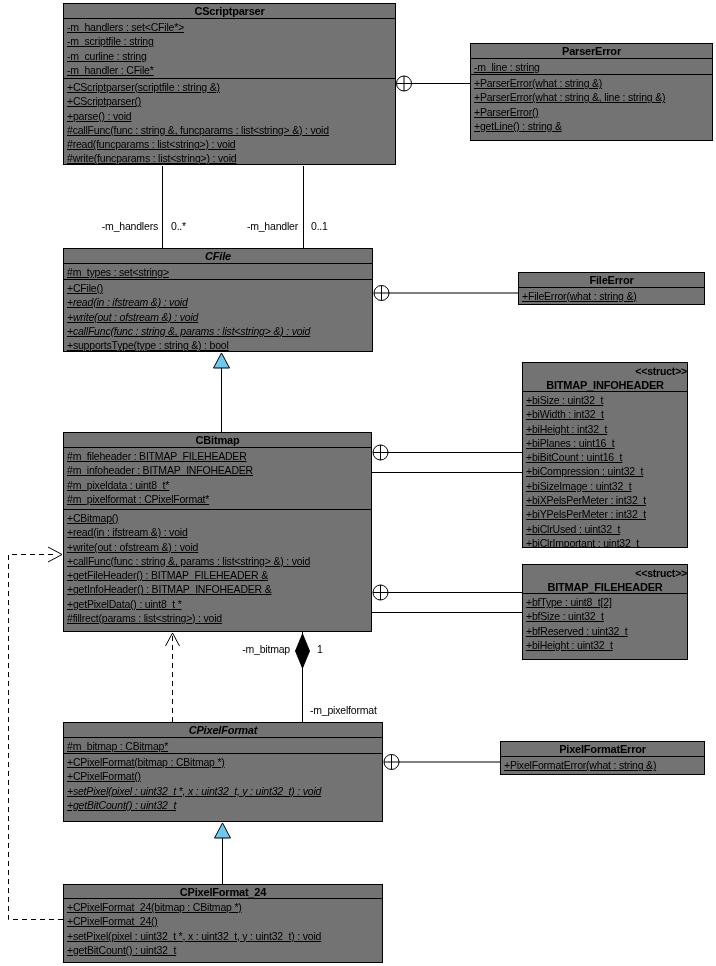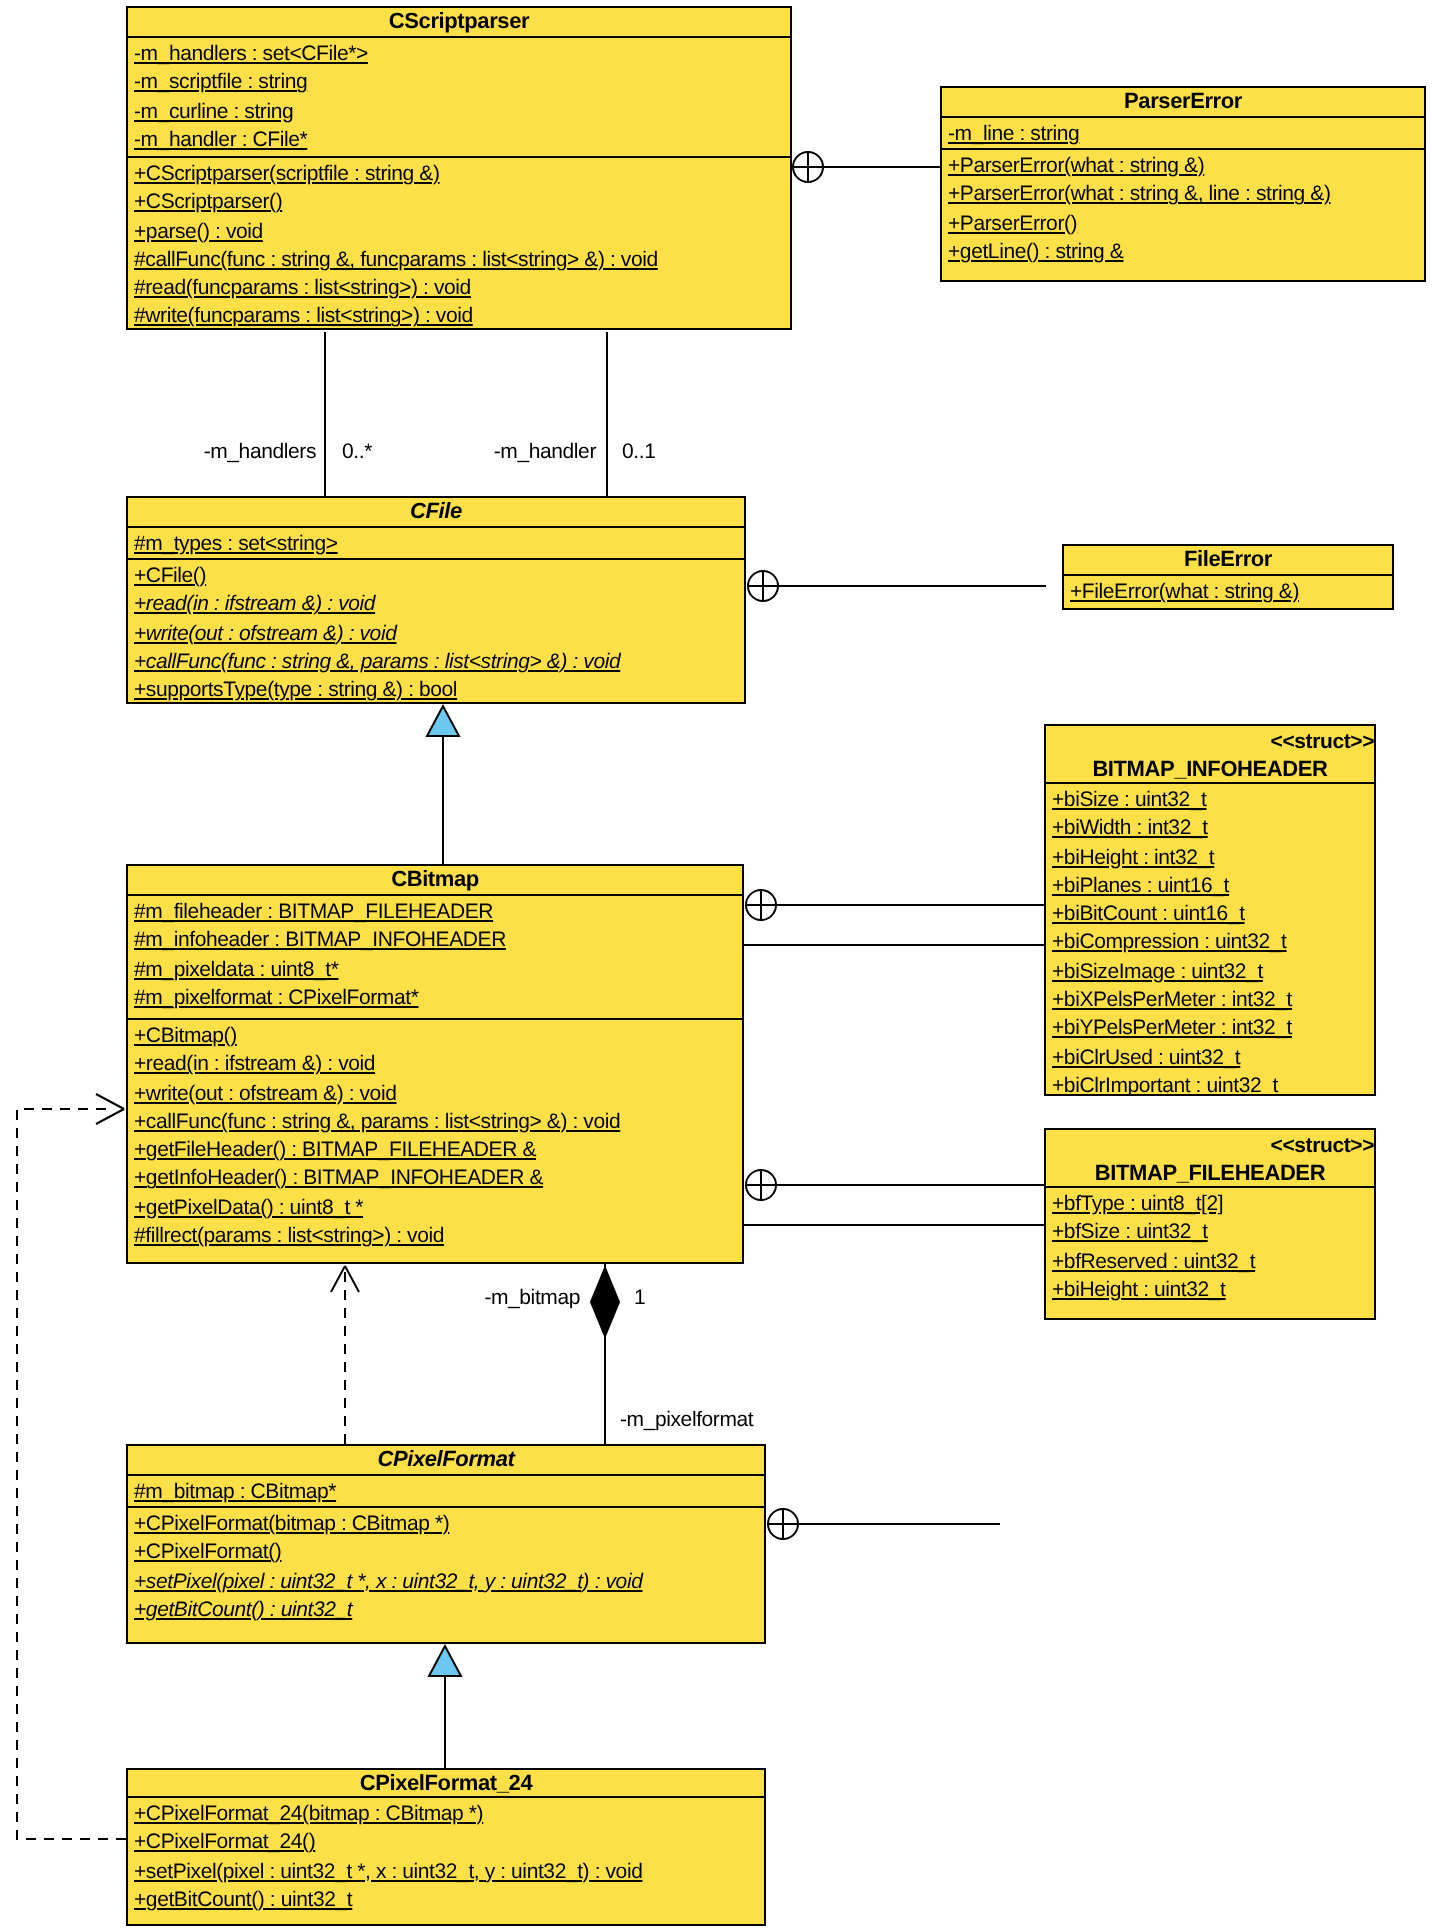--- a/index.html
+++ b/index.html
@@ -4,21 +4,21 @@
 <style>
   * { margin:0; padding:0; box-sizing:border-box; }
   html,body { background:#ffffff; }
   #canvas {
     position:relative; width:716px; height:966px; background:#ffffff;
     font-family:"Liberation Sans", sans-serif; font-size:10.5px; color:#000;
     letter-spacing:-0.2px; overflow:hidden;
   }
   #edges-svg { position:absolute; left:0; top:0; z-index:0; }
   .uml-class {
-    position:absolute; background:#fde047; border:1px solid #000; z-index:1;
+    position:absolute; background:#737373; border:1px solid #000; z-index:1;
     overflow:hidden;
   }
   .title {
     font-weight:bold; font-size:11px; line-height:14px; text-align:center;
     white-space:nowrap; overflow:hidden;
   }
   .title.abstract { font-style:italic; }
   .stereo { font-weight:bold; line-height:14px; text-align:right; white-space:nowrap; }
   .sect { border-top:1px solid #000; overflow:hidden; padding-top:1px; }
   .row { line-height:14.3px; padding:0 3px; white-space:nowrap; overflow:hidden;text-decoration:underline; }
@@ -155,21 +155,21 @@
     </div>
     <div class="sect" style="height:72px">
       <div class="row">+CFile()</div>
       <div class="row abstract">+read(in : ifstream &amp;) : void</div>
       <div class="row abstract">+write(out : ofstream &amp;) : void</div>
       <div class="row abstract">+callFunc(func : string &amp;, params : list&lt;string&gt; &amp;) : void</div>
       <div class="row">+supportsType(type : string &amp;) : bool</div>
     </div>
   </div>
 
-  <div class="uml-class" style="left:531px;top:272px;width:166px;height:33px">
+  <div class="uml-class" style="left:518px;top:272px;width:187px;height:33px">
     <div class="title" style="height:14px">FileError</div>
     <div class="sect" style="height:17px">
       <div class="row">+FileError(what : string &amp;)</div>
     </div>
   </div>
 
   <div class="uml-class" style="left:63px;top:432px;width:309px;height:200px">
     <div class="title" style="height:14px">CBitmap</div>
     <div class="sect" style="height:62px">
       <div class="row">#m_fileheader : BITMAP_FILEHEADER</div>
@@ -228,20 +228,26 @@
       <div class="row">#m_bitmap : CBitmap*</div>
     </div>
     <div class="sect" style="height:68px">
       <div class="row">+CPixelFormat(bitmap : CBitmap *)</div>
       <div class="row">+CPixelFormat()</div>
       <div class="row abstract">+setPixel(pixel : uint32_t *, x : uint32_t, y : uint32_t) : void</div>
       <div class="row abstract">+getBitCount() : uint32_t</div>
     </div>
   </div>
 
+  <div class="uml-class" style="left:500px;top:741px;width:205px;height:34px">
+    <div class="title" style="height:14px">PixelFormatError</div>
+    <div class="sect" style="height:18px">
+      <div class="row">+PixelFormatError(what : string &amp;)</div>
+    </div>
+  </div>
 
   <div class="uml-class" style="left:63px;top:884px;width:320px;height:79px">
     <div class="title" style="height:13px">CPixelFormat_24</div>
     <div class="sect" style="height:64px">
       <div class="row">+CPixelFormat_24(bitmap : CBitmap *)</div>
       <div class="row">+CPixelFormat_24()</div>
       <div class="row">+setPixel(pixel : uint32_t *, x : uint32_t, y : uint32_t) : void</div>
       <div class="row">+getBitCount() : uint32_t</div>
     </div>
   </div>

